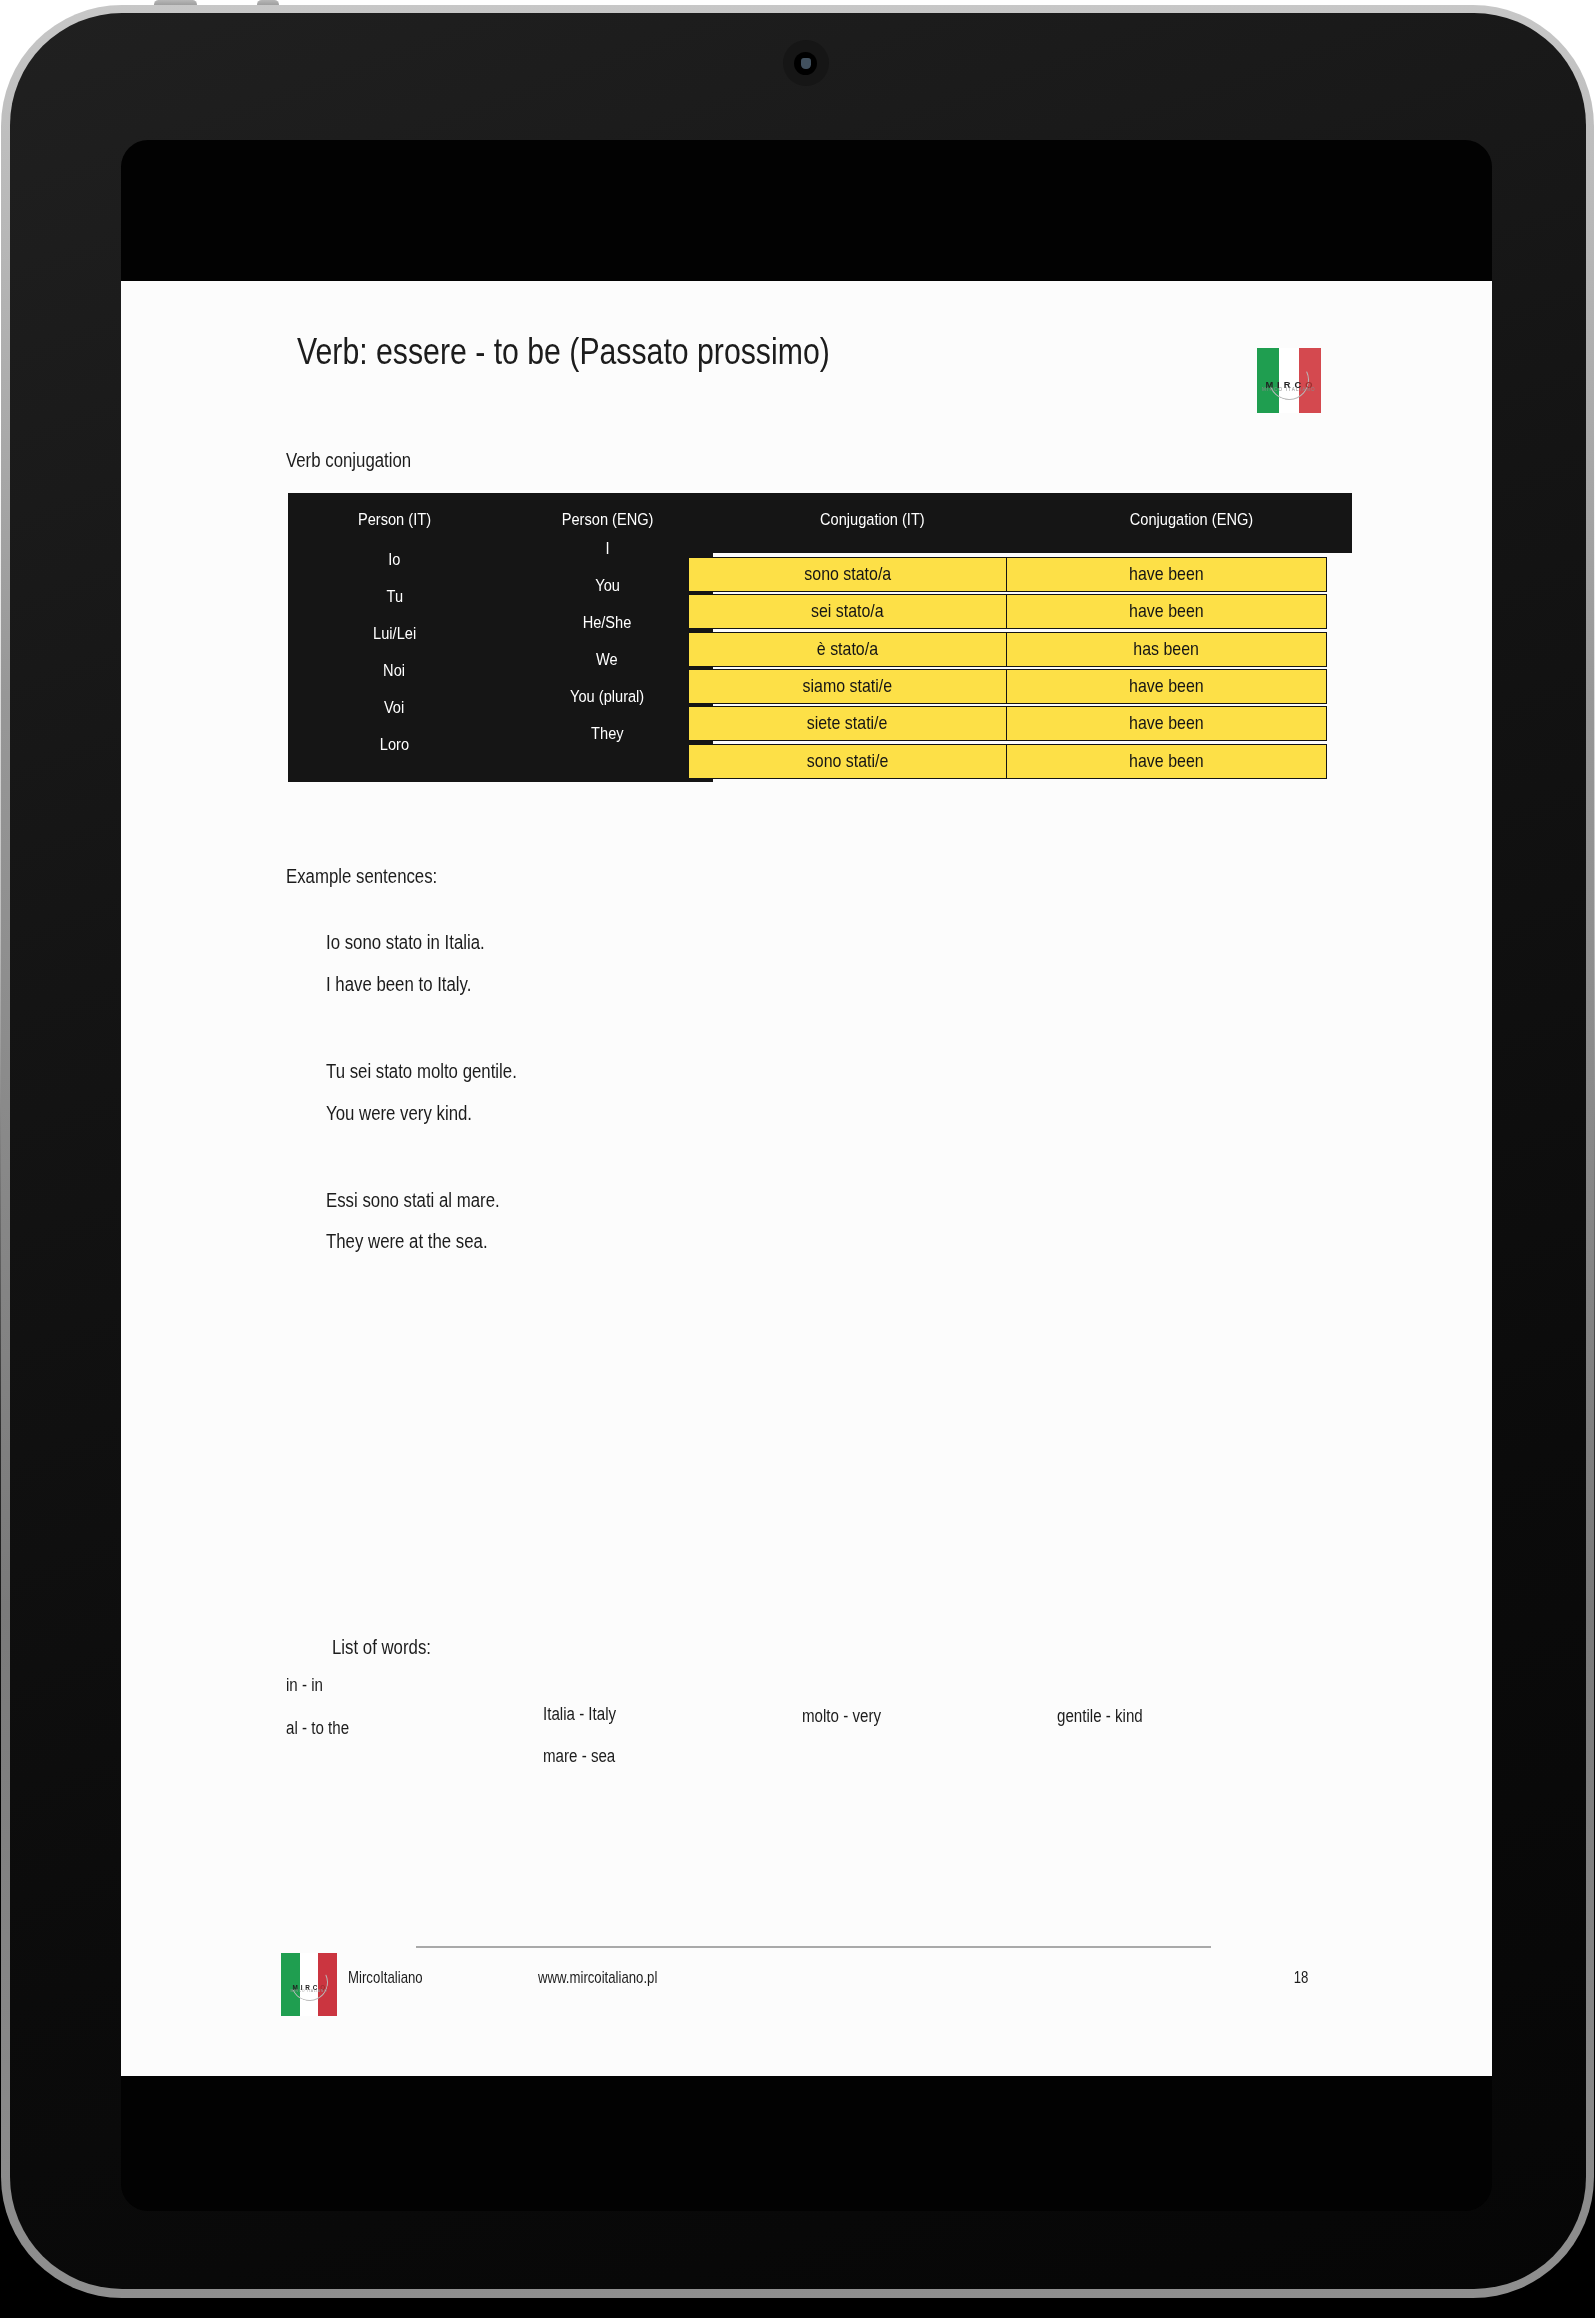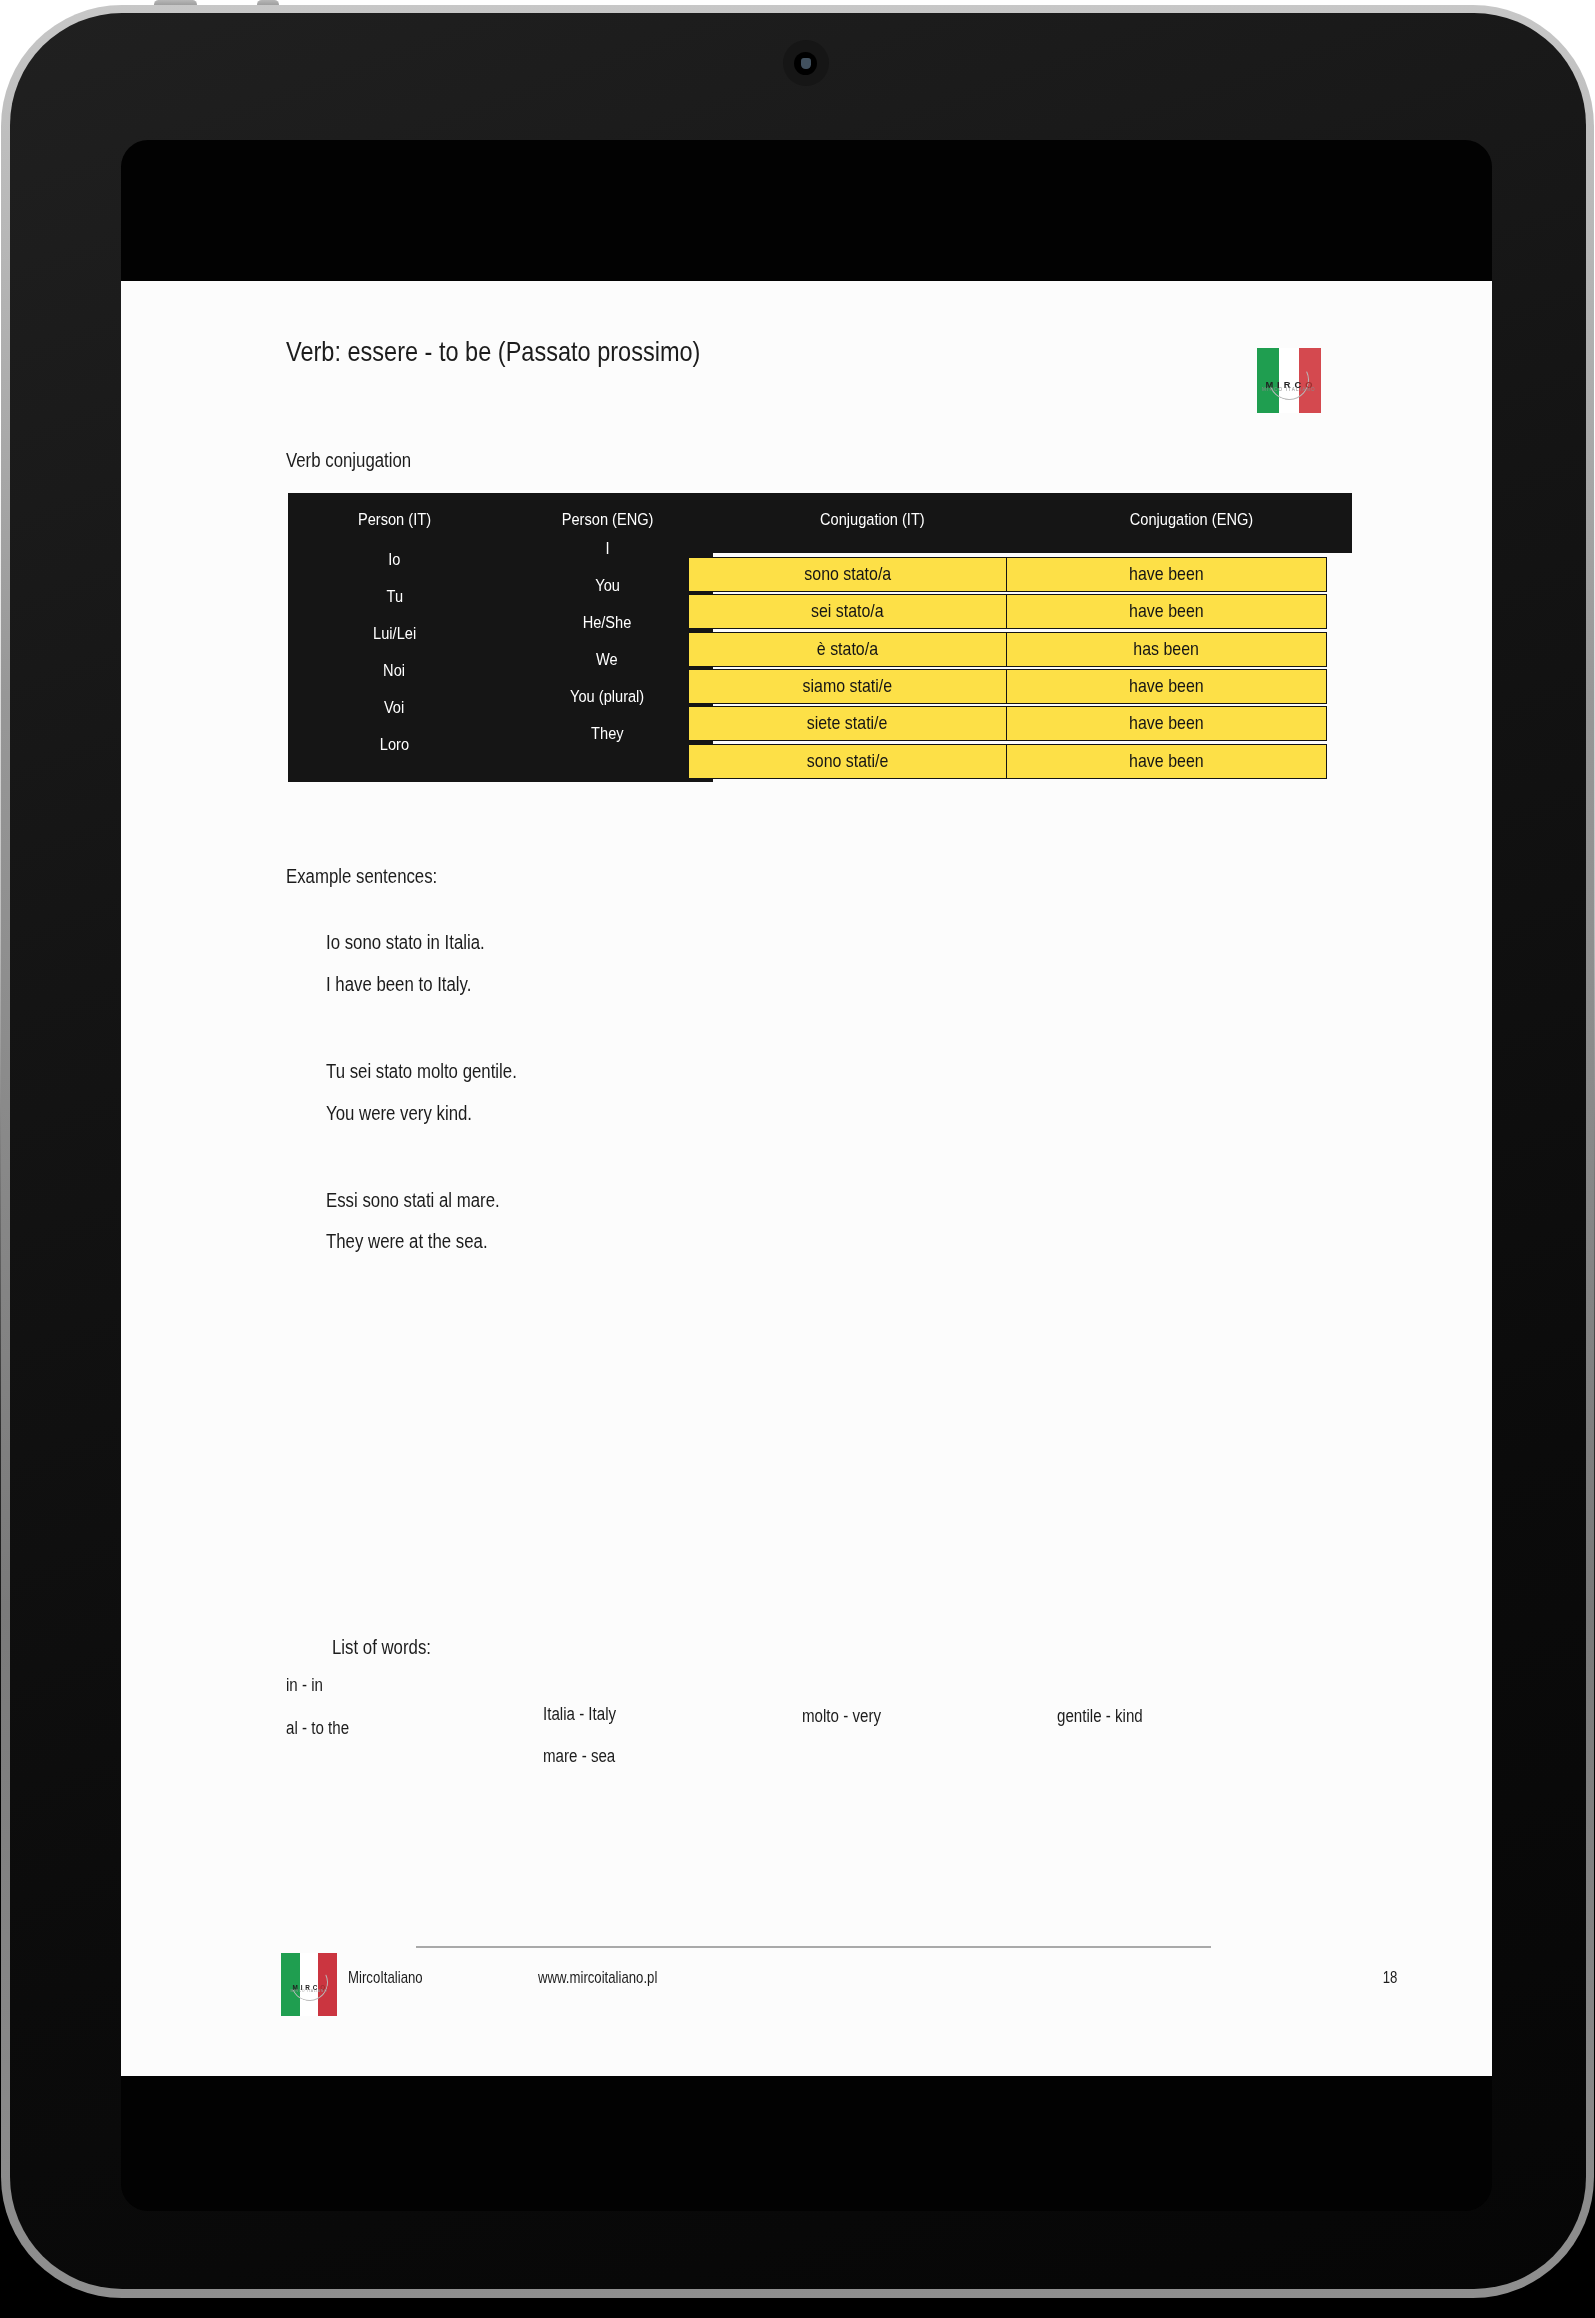--- a/index.html
+++ b/index.html
@@ -19,21 +19,21 @@
     background:#000;}
   .camera .lens{position:absolute;left:18px;top:17.4px;width:10.4px;height:11.6px;border-radius:2.9px 2.9px 4.6px 4.6px;
     background:#41505e;}
   .screen{position:absolute;left:111px;top:127px;width:1371px;height:2071px;border-radius:27px;
     background:#020202;overflow:hidden;}
   
   .page{position:absolute;left:0;top:141px;width:1371px;height:1795px;background:#fcfcfc;color:#1c1c1c;}
   .abs{position:absolute;white-space:nowrap;}
   .c{display:inline-block;transform:scaleX(0.84);transform-origin:0 50%;}
   .cc{display:inline-block;transform:scaleX(0.84);}
-  .title{left:165px;top:53px;font-size:28px;font-weight:500;line-height:35px;}
+  .title{left:176px;top:53px;font-size:36px;font-weight:500;line-height:35px;}
   .seclabel{font-size:20px;font-weight:500;line-height:23px;}
   
   .logo{position:absolute;left:1136px;top:67px;width:64px;height:65px;background:#fff;}
   .stripe{position:absolute;top:0;bottom:0;}
   .logo .g{left:0;width:22px;background:#1f9e50;}
   .logo .r{right:0;width:22px;background:#d4494f;}
   .logo .arc{position:absolute;left:12px;top:12px;width:38px;height:38px;border-radius:50%;
     border:1.2px solid #b9b9b9;border-top-color:transparent;border-left-color:transparent;transform:rotate(20deg);}
   .logo .word{position:absolute;left:0;right:0;top:25.5px;text-align:center;font-size:9.3px;font-weight:700;
     letter-spacing:4px;color:#222;text-indent:4px;}
@@ -69,21 +69,21 @@
   .flogo .g{left:0;width:19px;background:#1f9e50;}
   .flogo .r{right:0;width:19px;background:#cb3540;}
   .flogo .arc{position:absolute;left:10px;top:11px;width:35px;height:35px;border-radius:50%;
     border:1.2px solid #bbbbbb;border-top-color:transparent;border-left-color:transparent;transform:rotate(20deg);}
   .flogo .word{position:absolute;left:0;right:0;top:24px;text-align:center;font-size:6.4px;font-weight:700;
     letter-spacing:2.9px;color:#222;text-indent:2.9px;}
   .flogo .word b{color:#a03030;}
   .flogo .sub{position:absolute;left:0;right:0;top:36px;text-align:center;font-size:3.5px;letter-spacing:0.6px;
     color:#999;}
   .ftext{font-size:15.7px;font-weight:500;line-height:20px;color:#1c1c1c;}
-  .fpage{left:1205px;width:72px;text-align:right;}
+  .fpage{left:1116px;width:72px;text-align:right;}
   .fpage .cc{transform-origin:100% 50%;}
 </style>
 </head>
 <body>
 
 <div class="stage">
 
   <div class="side-btn" style="left:154px;width:43px;"></div>
   <div class="side-btn" style="left:257px;width:22px;"></div>
 

